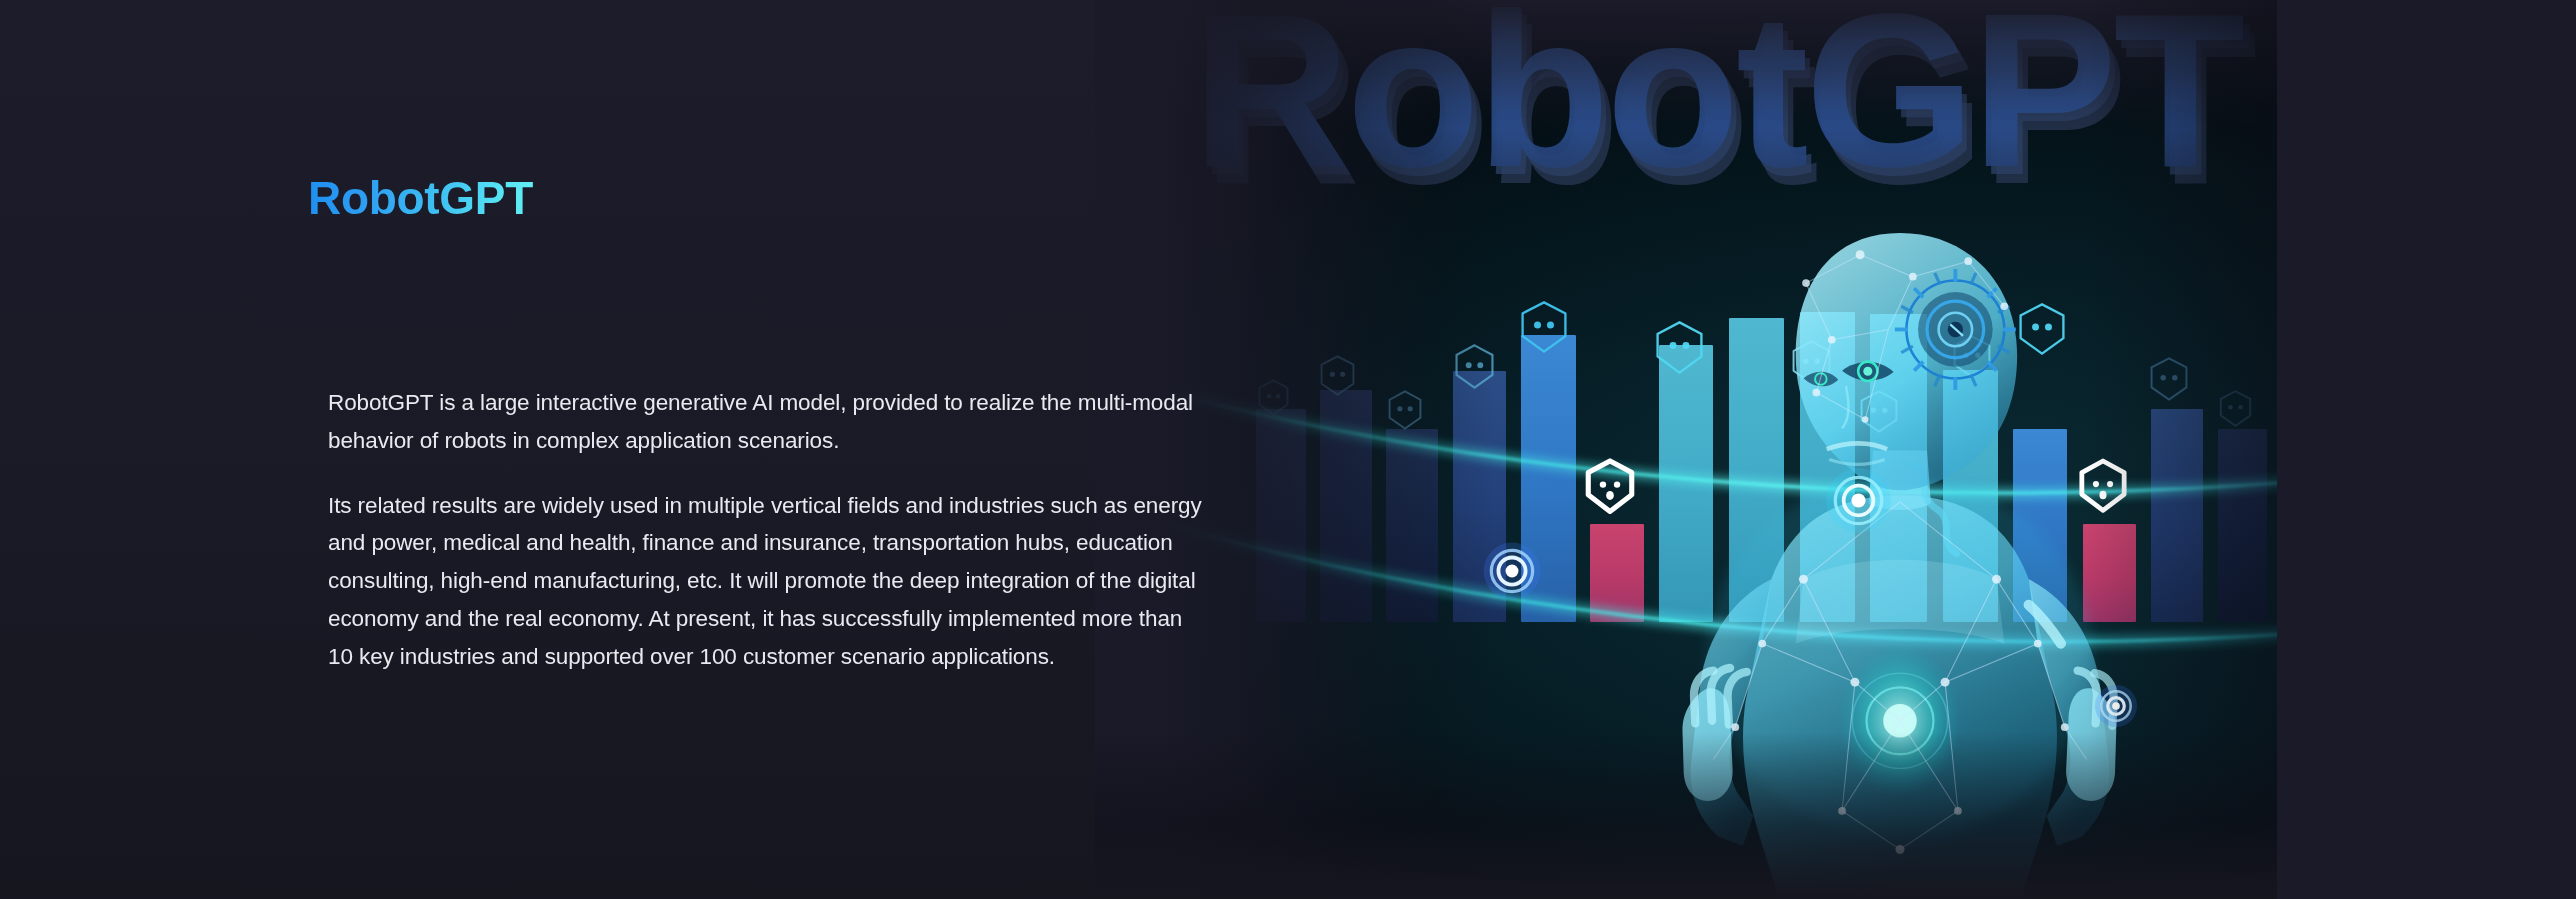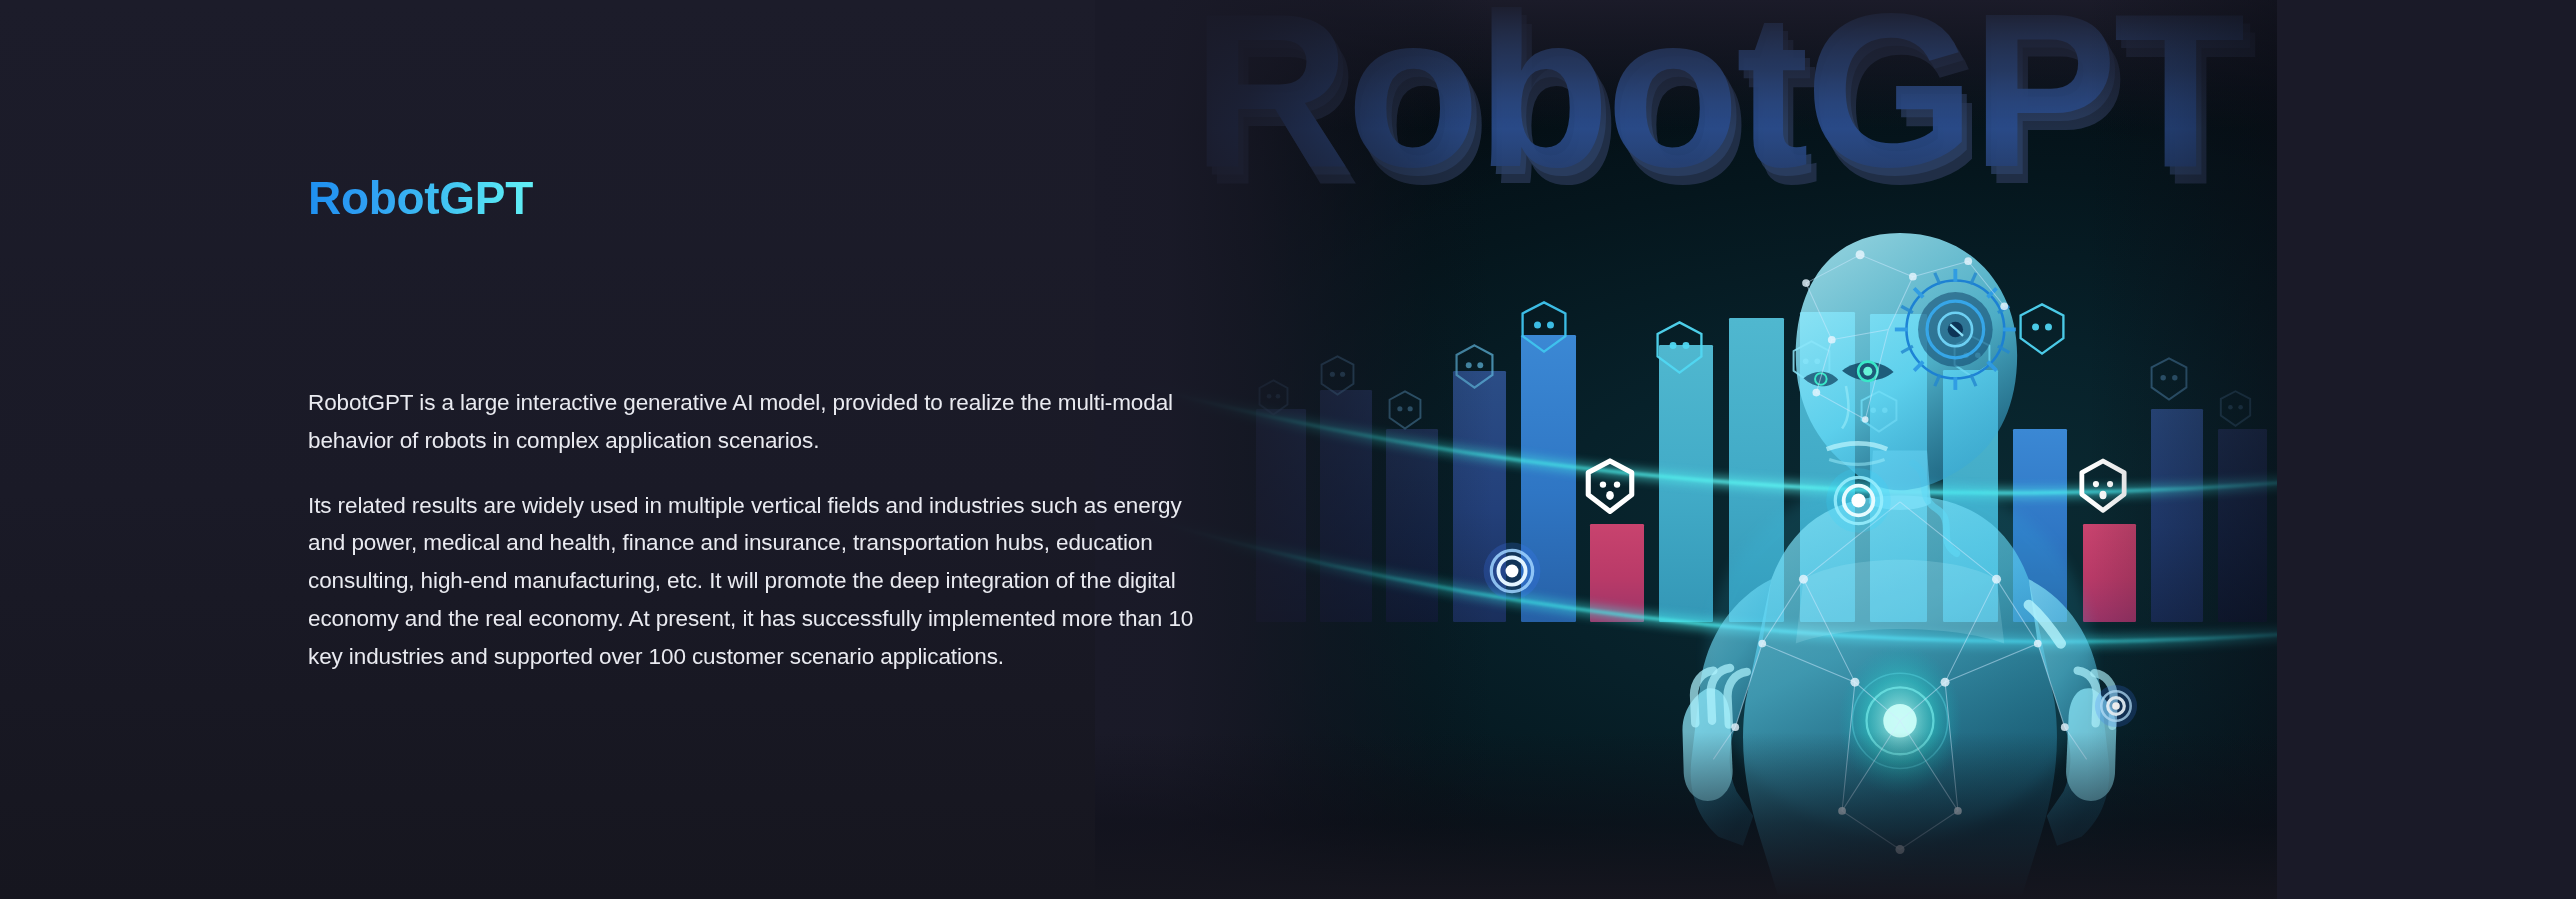--- a/index.html
+++ b/index.html
@@ -169,20 +169,21 @@
     position:absolute;
     left:308px; top:384px;
     width:896px;
   }
   #copy .hero-body p {
     font-size:22.5px;
     line-height:1.68;
     color:#e9eaf0;
     font-weight:400;
     letter-spacing:-0.1px;
+    margin-left:20px;
   }
   #copy .hero-body p + p { margin-top:27px; }
 </style>
 </head>
 <body>
 
 <div id="banner">
 
   <div id="artwork">
 

